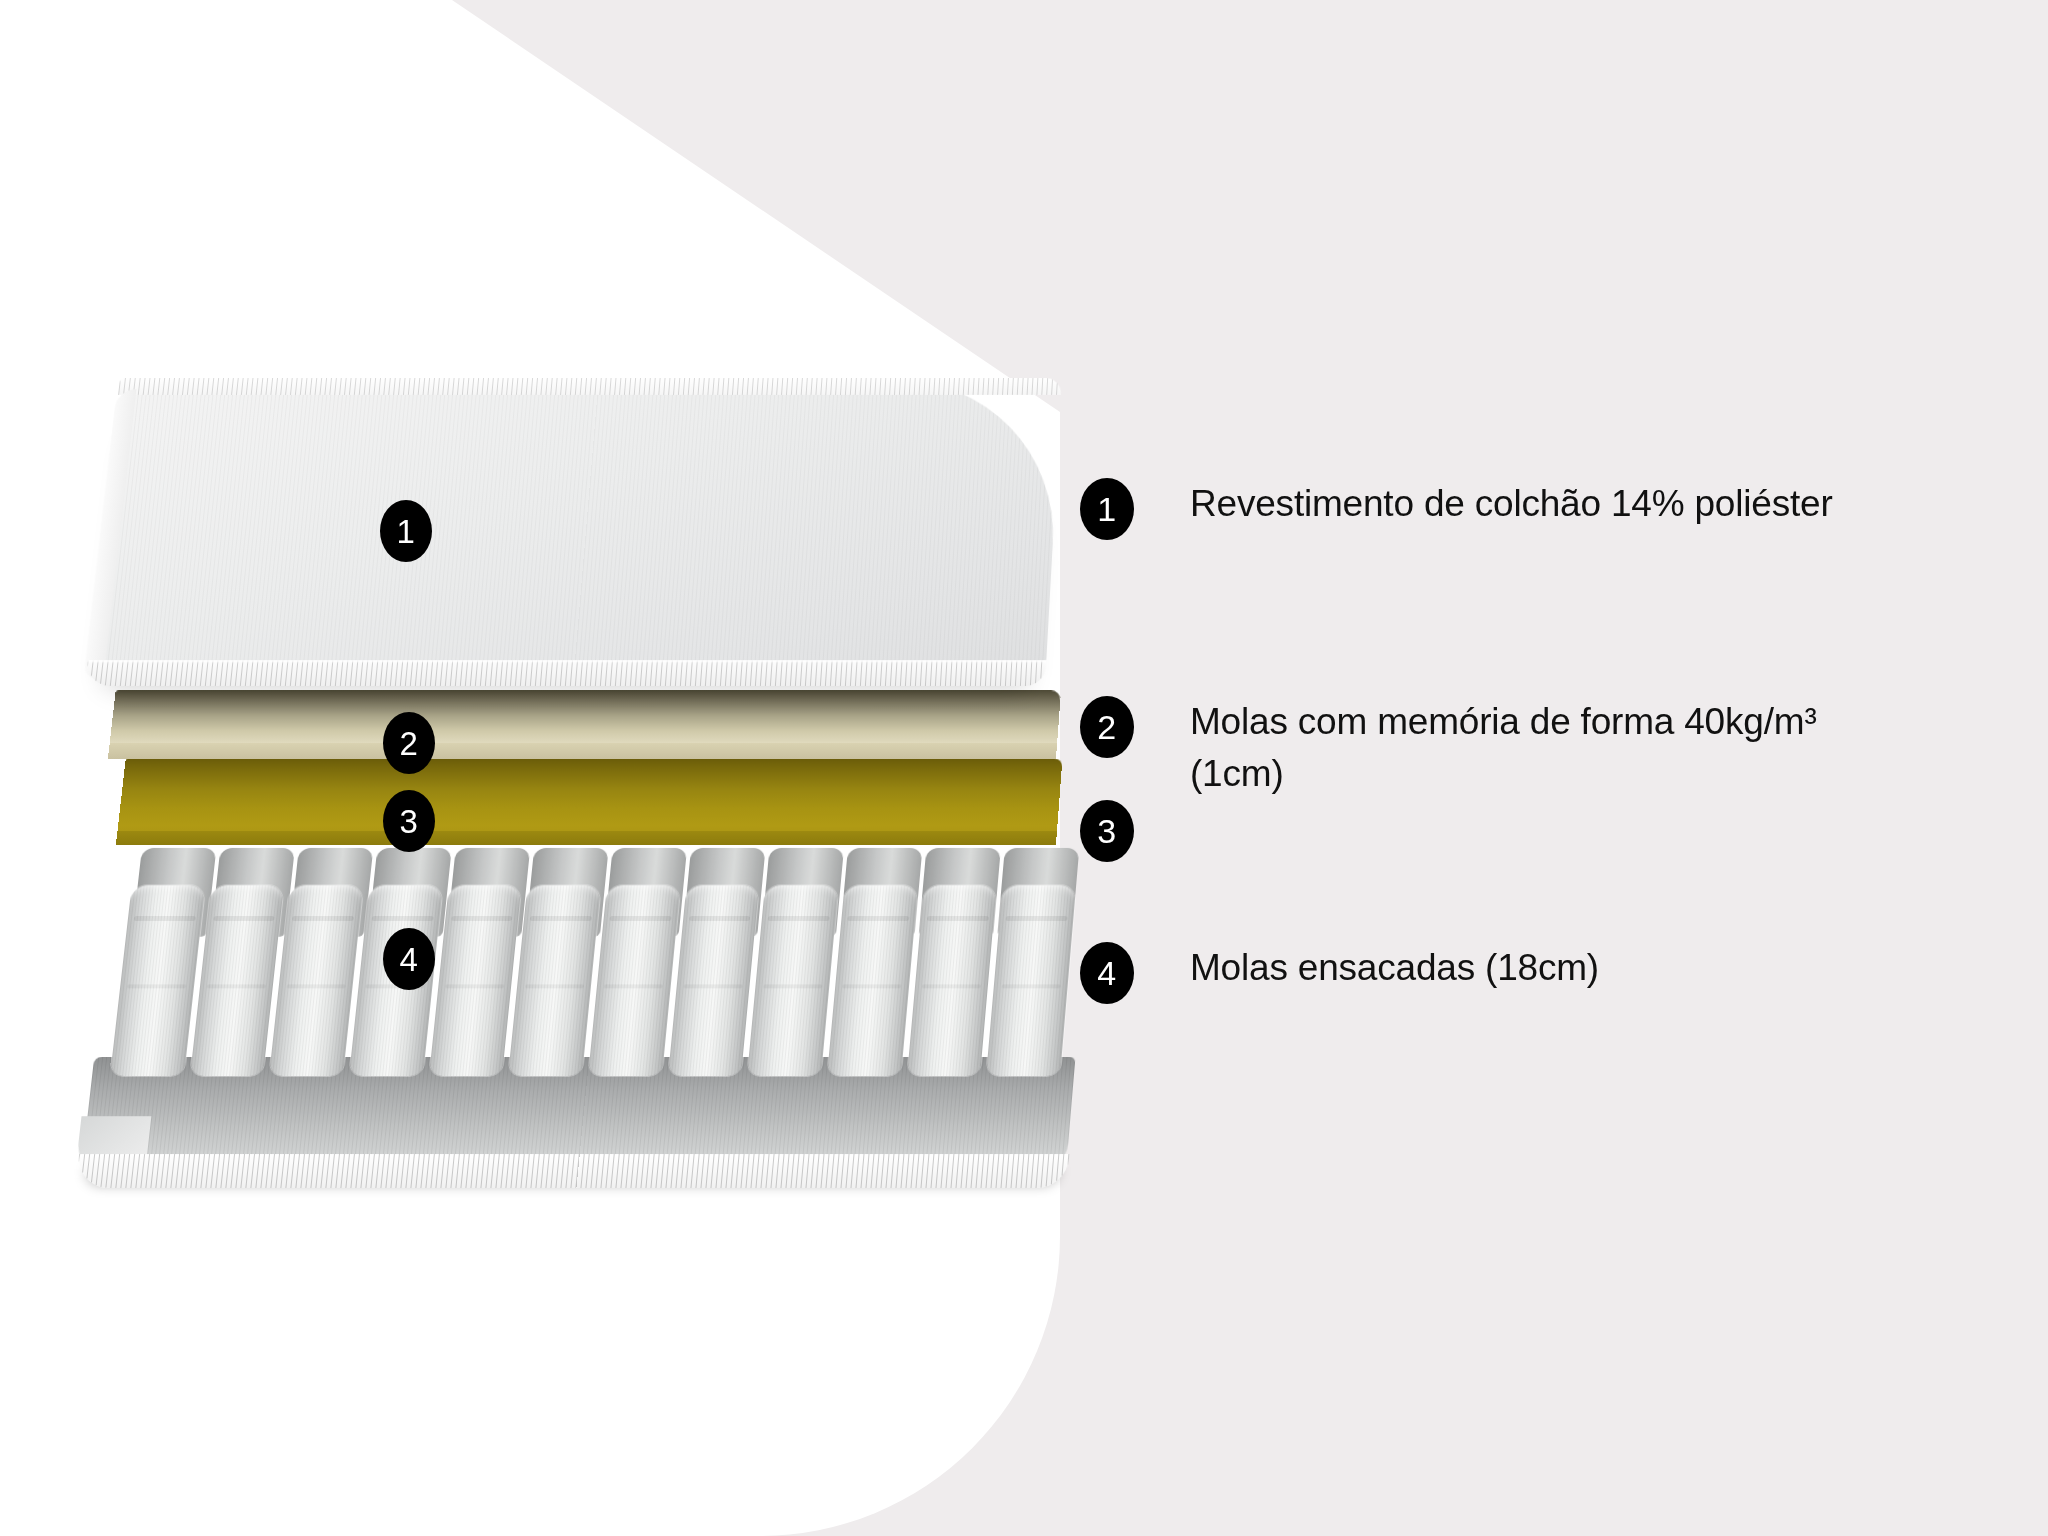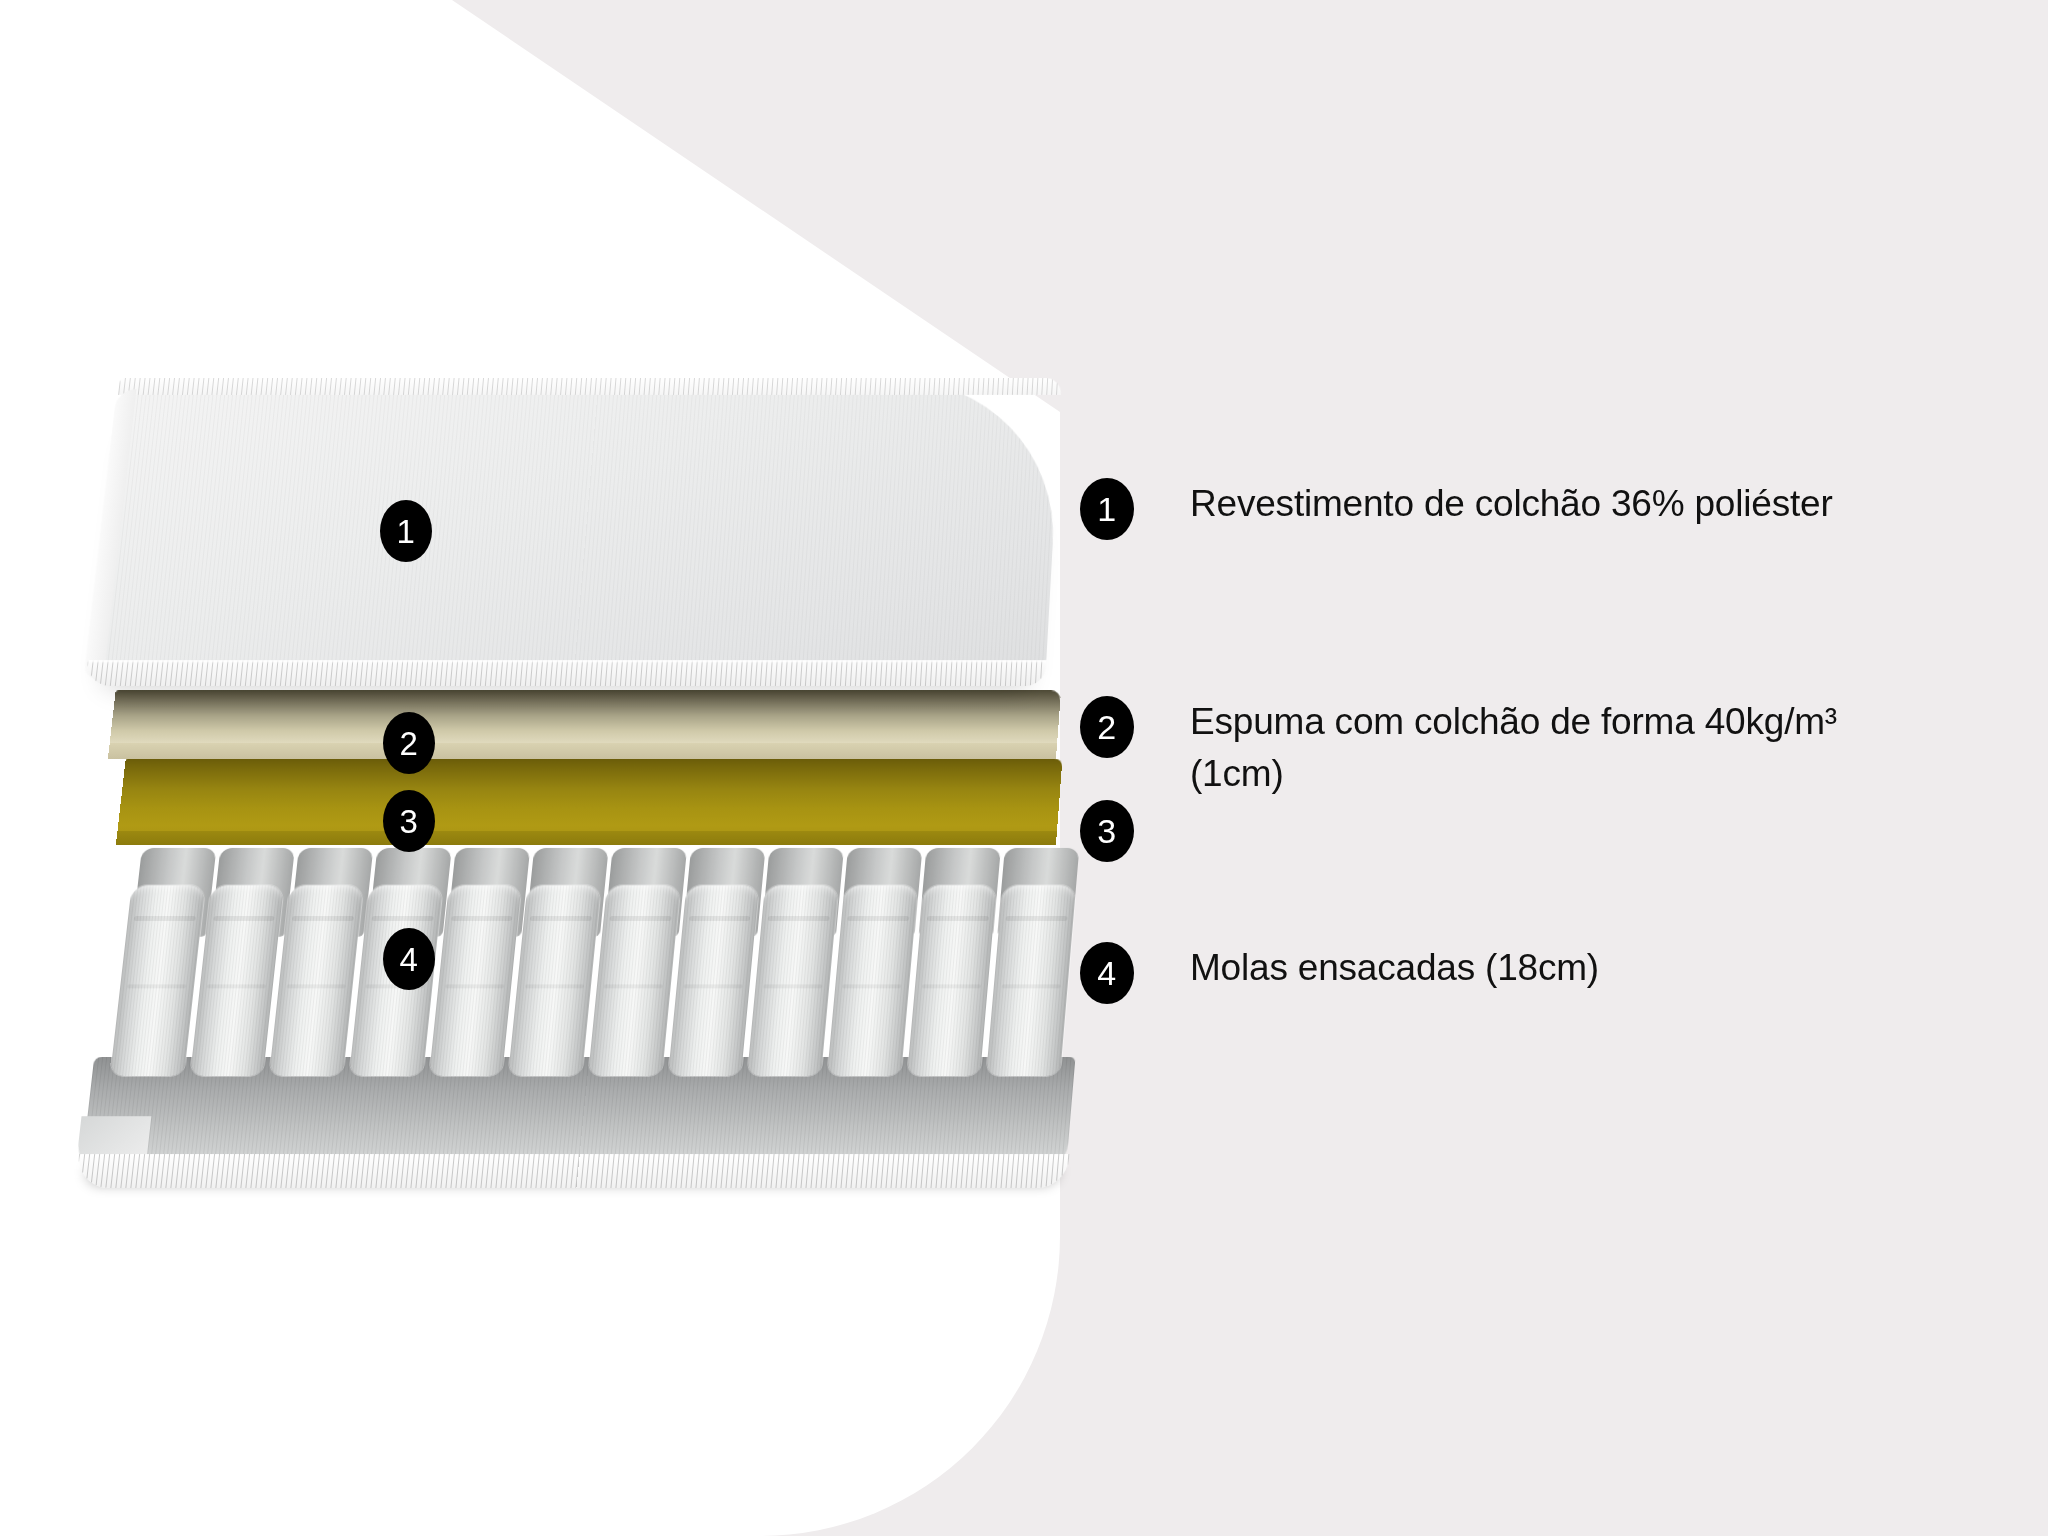--- a/index.html
+++ b/index.html
@@ -245,26 +245,26 @@
     <div class="badge" style="left:380px;top:500px;">1</div>
     <div class="badge" style="left:383px;top:712px;">2</div>
     <div class="badge" style="left:383px;top:790px;">3</div>
     <div class="badge" style="left:383px;top:928px;">4</div>
   </div>
 
   <div class="legend">
 
     <div class="legend-item" style="top:478px;left:0;">
       <div class="badge badge-legend" style="position:relative;left:0;top:0;">1</div>
-      <div class="legend-text">Revestimento de colchão 36% poliéster</div>
+      <div class="legend-text">Revestimento de colchão 14% poliéster</div>
     </div>
 
     <div class="legend-item" style="top:696px;left:0;">
       <div class="badge badge-legend" style="position:relative;left:0;top:0;">2</div>
-      <div class="legend-text">Espuma com colchão de forma 40kg/m³
+      <div class="legend-text">Molas com memória de forma 40kg/m³
 (1cm)</div>
     </div>
 
     <div class="legend-item" style="top:800px;left:0;">
       <div class="badge badge-legend" style="position:relative;left:0;top:0;">3</div>
     </div>
 
     <div class="legend-item" style="top:942px;left:0;">
       <div class="badge badge-legend" style="position:relative;left:0;top:0;">4</div>
       <div class="legend-text">Molas ensacadas (18cm)</div>

